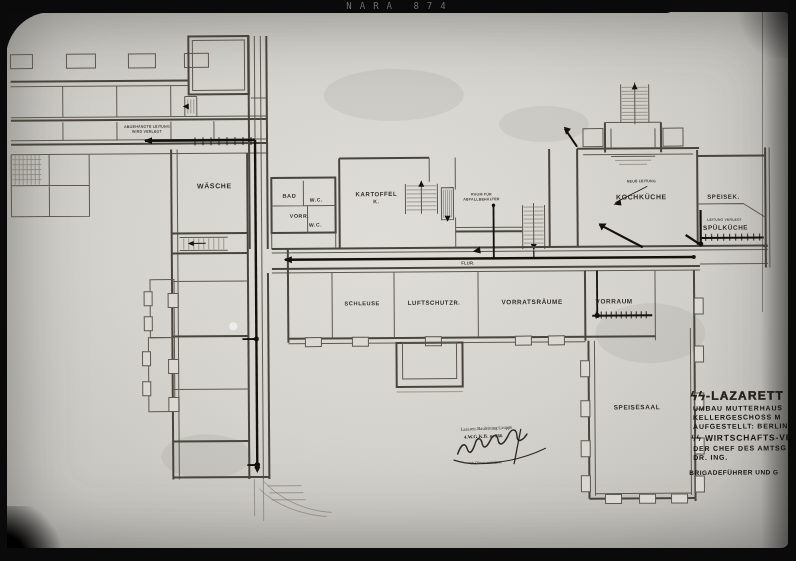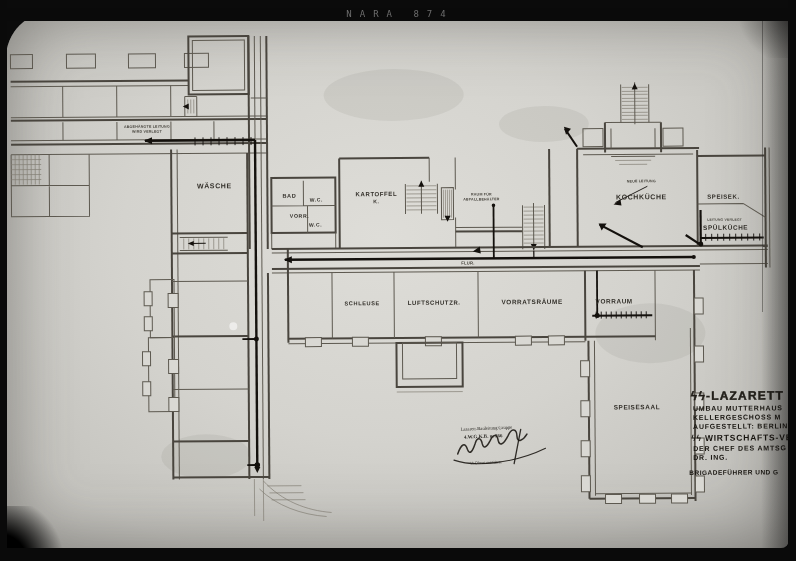--- a/index.html
+++ b/index.html
@@ -11,21 +11,21 @@
          box-shadow:inset 0 0 70px rgba(55,53,49,.5);}
   .svgdraw{position:absolute;left:0;top:0;}
   .shade-right{position:absolute;top:12px;right:7px;width:28px;bottom:13px;
          background:linear-gradient(to right, rgba(0,0,0,0), rgba(5,5,5,.42));}
   .fold-line{position:absolute;top:12px;right:33px;width:1px;height:300px;background:rgba(45,43,40,.45);}
   .blob-bl{position:absolute;left:0;bottom:0;width:70px;height:55px;
          background:radial-gradient(circle at 0% 100%, #000 30%, rgba(0,0,0,0) 72%);}
   .shade-tr{position:absolute;top:12px;right:7px;width:60px;height:46px;
          background:radial-gradient(circle at 100% 0%, rgba(0,0,0,.5), rgba(0,0,0,0) 68%);}
   .frame{position:absolute;background:#0a0a0a;}
-  .frame.top{left:0;top:8px;width:796px;height:13px;border-radius:6px;}
+  .frame.top{left:0;top:0;width:673px;height:13px;border-radius:6px;}
   .frame.bottom{left:0;bottom:0;width:796px;height:13px;}
   .frame.left{left:0;top:0;width:7px;height:561px;}
   .frame.right{right:0;top:0;width:8px;height:561px;}
   .nara{position:absolute;left:320px;top:1px;width:160px;text-align:center;
         font-family:"DejaVu Sans Mono",monospace;font-size:9px;letter-spacing:8px;
         color:#7f7f7f;opacity:.85;}
   
   .wall2{stroke:#49453e;stroke-width:2;fill:none;}
   .w1{stroke:#5d5950;stroke-width:1;fill:none;}
   .f{stroke:#837e74;stroke-width:.7;fill:none;}

